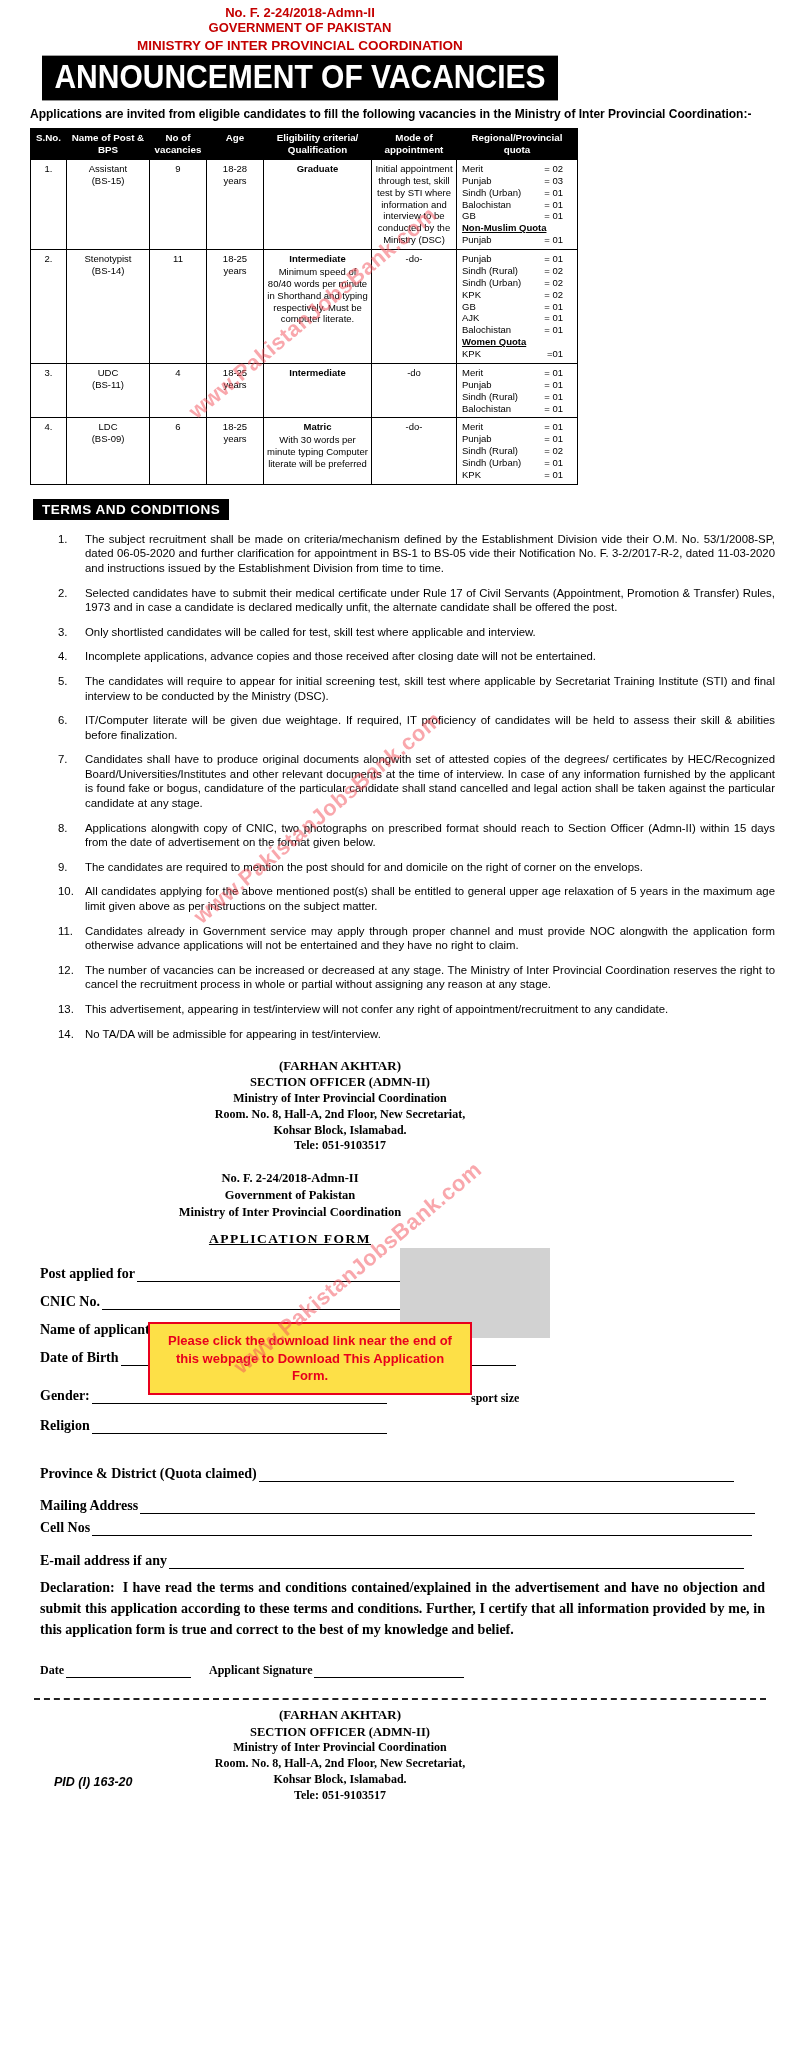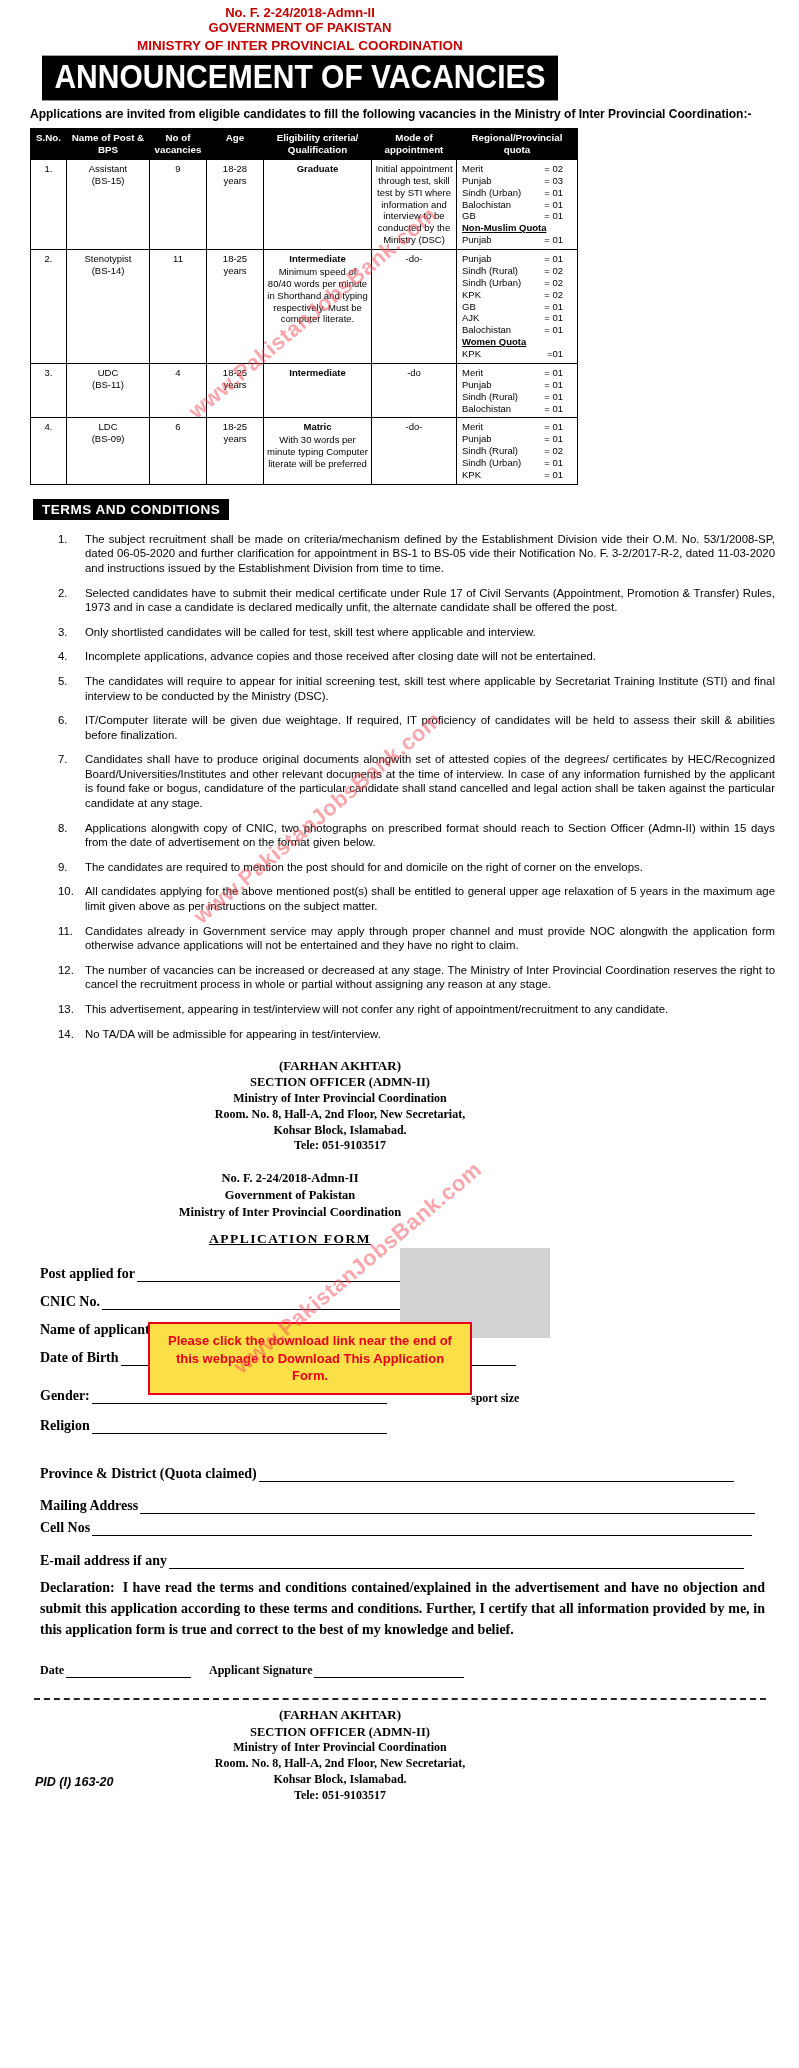--- a/index.html
+++ b/index.html
@@ -65,21 +65,21 @@
   .notice-box { position:absolute; left:148px; top:58px; width:324px; border:2px solid #e8001d; background:#fde047; color:#e8001d; font-family:"Liberation Sans", sans-serif; font-weight:700; font-size:13px; line-height:1.35; text-align:center; padding:8px 10px; z-index:5; }
 
   .decl { margin:6px 34px 0 40px; font-weight:700; font-size:14px; line-height:1.5; text-align:justify; }
   .decl-label { margin-right:8px; }
   .date-row { margin:20px 0 0 40px; font-weight:700; font-size:12px; display:flex; align-items:flex-end; height:18px; }
   .date-row .gap { margin-left:18px; }
   .dash-sep { margin:20px 0 6px 34px; width:732px; border-top:2px dashed #222; height:0; }
 
   .sig2-wrap { position:relative; width:720px; }
   .sig-2 { margin-top:4px; padding-bottom:2px; }
-  .pid { position:absolute; left:35px; bottom:16px; font-family:"Liberation Sans", sans-serif; font-weight:700; font-style:italic; font-size:12.5px; }
+  .pid { position:absolute; left:54px; bottom:16px; font-family:"Liberation Sans", sans-serif; font-weight:700; font-style:italic; font-size:12.5px; }
 
   
   .wm { position:absolute; z-index:9; color:rgba(244,80,90,0.5); font-weight:700; font-size:22px; letter-spacing:0.5px; white-space:nowrap; transform:rotate(-40deg); pointer-events:none; font-family:"Liberation Sans", sans-serif; }
   .wm1 { left:155px; top:300px; }
   .wm2 { left:160px; top:805px; }
   .wm3 { left:200px; top:1255px; }
 </style>
 </head>
 <body>
 

